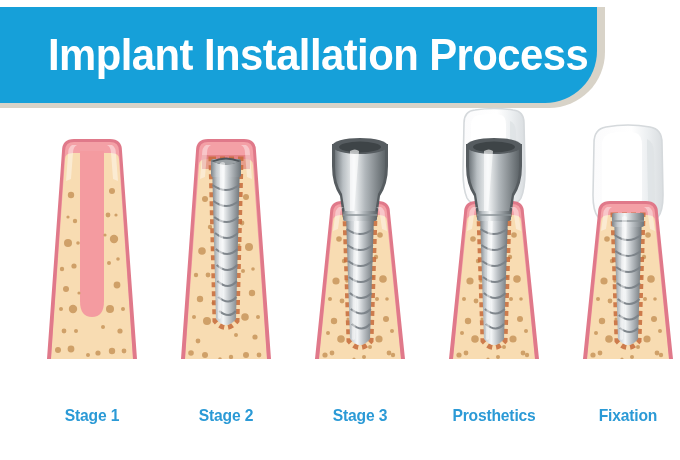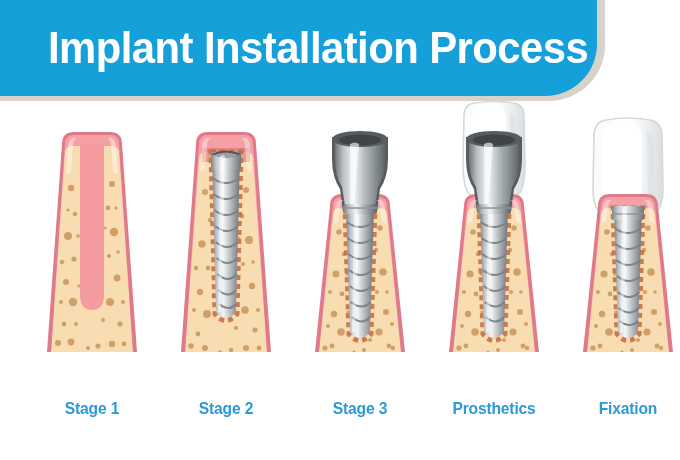--- a/index.html
+++ b/index.html
@@ -4,21 +4,21 @@
 <title>Implant Installation Process</title>
 <style>
   html,body{margin:0;padding:0;}
   body{
     width:680px;height:460px;
     background:#ffffff;
     font-family:"Liberation Sans", sans-serif;
     overflow:hidden;
     position:relative;
   }
-  #stage{position:absolute;left:0;top:0;width:680px;height:378px;}
+  #stage{position:absolute;left:0;top:7px;width:680px;height:378px;}
 
   
   .banner-shadow{
     position:absolute;left:-20px;top:0;
     width:625px;height:101px;
     background:#d8d3c8;
     border-bottom-right-radius:56px;
   }
   .banner{
     position:absolute;left:-20px;top:0;

